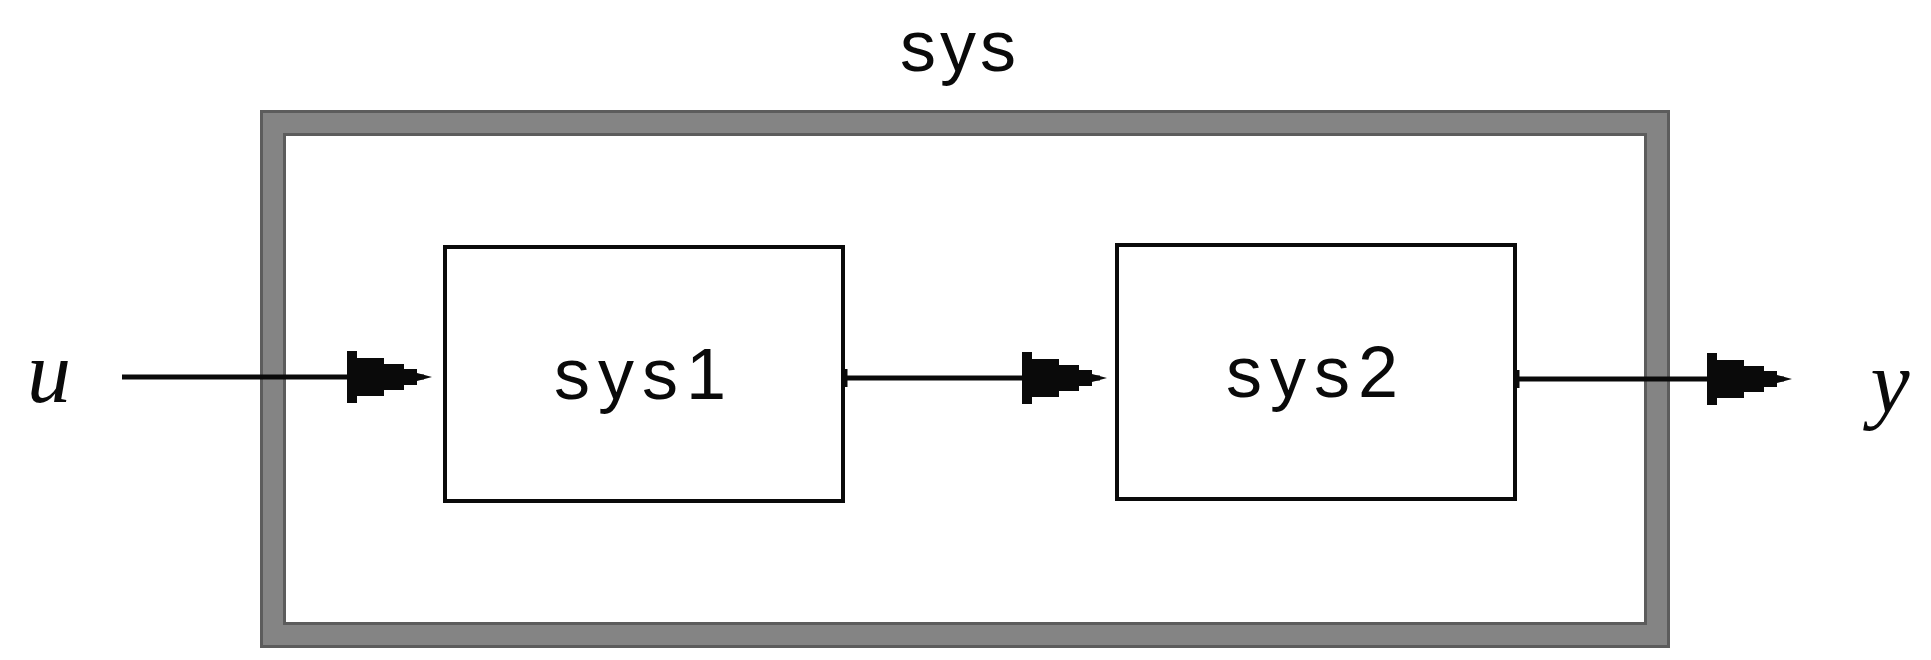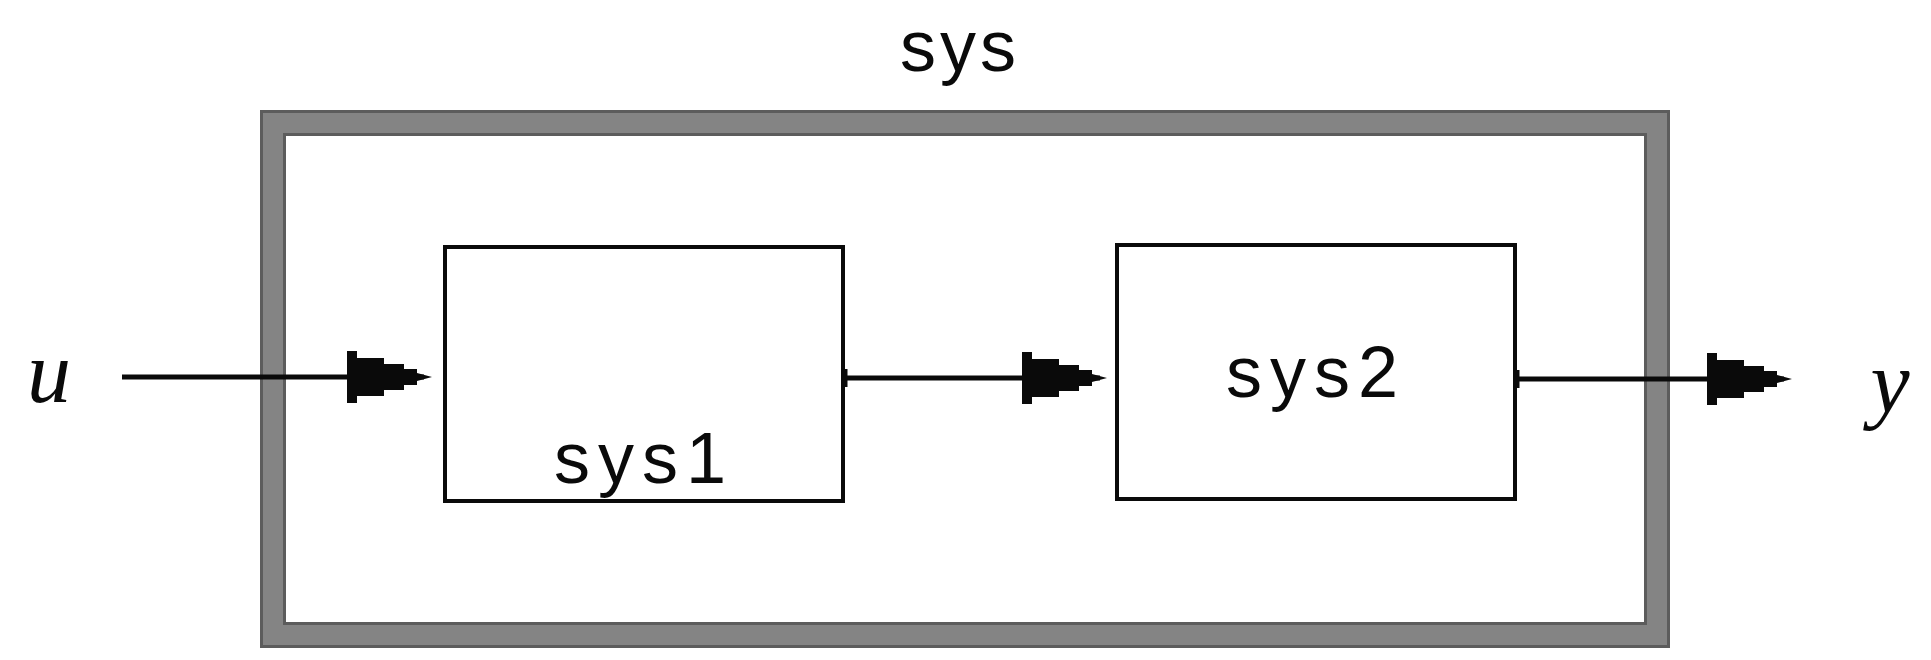--- a/index.html
+++ b/index.html
@@ -40,21 +40,21 @@
   .block{
     position:absolute;
     width:402px; height:258px;
     background:#ffffff;
     border:4px solid var(--ink);
     display:flex; align-items:center; justify-content:center;
     font-size:72px;
     letter-spacing:8px;
     color:var(--ink);
   }
-  .block-sys1{ left:443px; top:245px;align-items:flex-end; }
+  .block-sys1{ left:443px; top:245px; }
   .block-sys2{ left:1115px; top:243px;align-items:center; }
   .io-label{
     position:absolute;
     display:flex; align-items:center; justify-content:center;
     font-family:"Liberation Serif", serif;
     font-style:italic;
     font-size:88px;
     color:var(--ink);
   }
   .io-label-u{ left:4px;  top:322px; width:90px; height:100px; }

